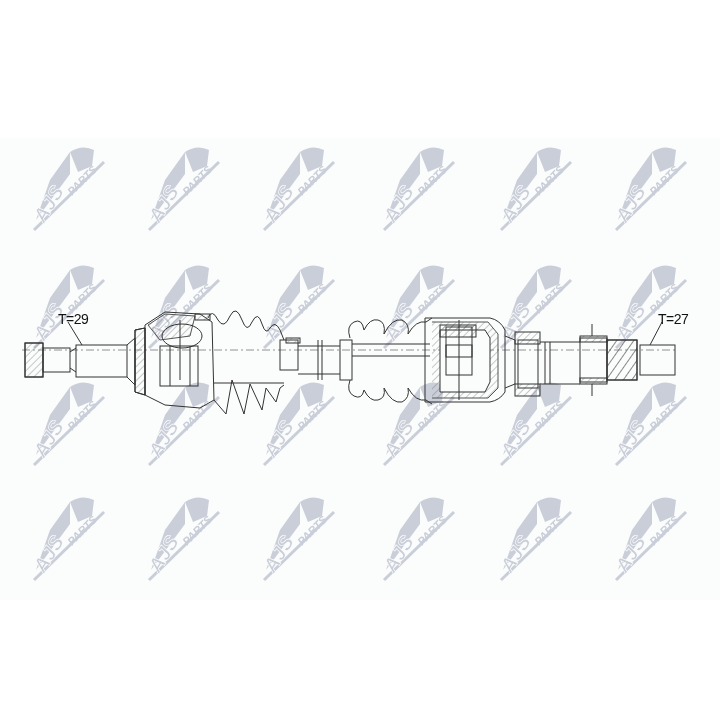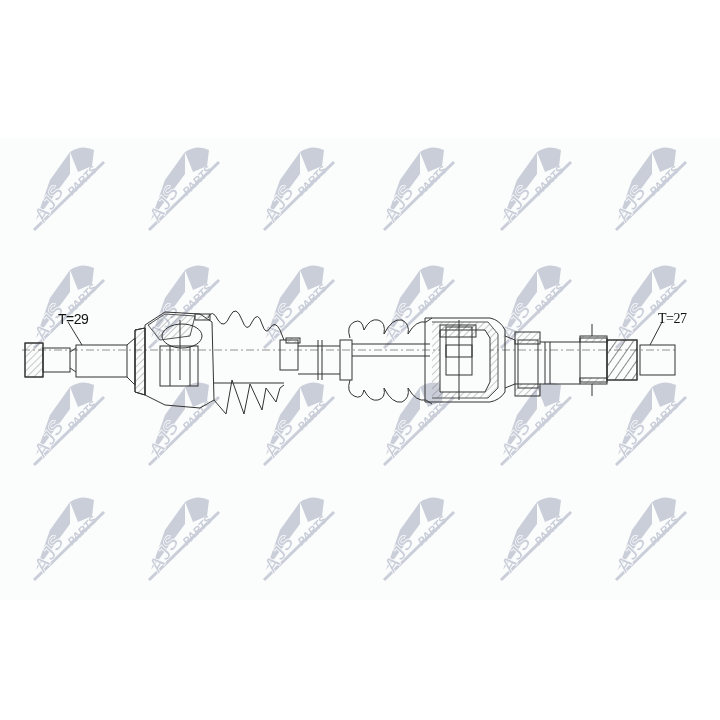--- a/index.html
+++ b/index.html
@@ -290,14 +290,14 @@
         <line x1="592" y1="384" x2="592" y2="396"></line>
         <rect x="607" y="340" width="30" height="40" fill="url(#hatch2)"></rect>
         <rect x="607" y="340" width="30" height="40"></rect>
         <rect x="640" y="345" width="35" height="30"></rect>
         <line x1="650" y1="345" x2="662" y2="322"></line>
       </g>
     </g>
   </svg>
 
   <div class="label" style="left:58px; top:311px;">T=29</div>
-  <div class="label" style="left:658px; top:311px;font-family:Liberation Serif, serif;">T=27</div>
+  <div class="label" style="left:658px; top:311px;">T=27</div>
 </div>
 
 </body></html>

